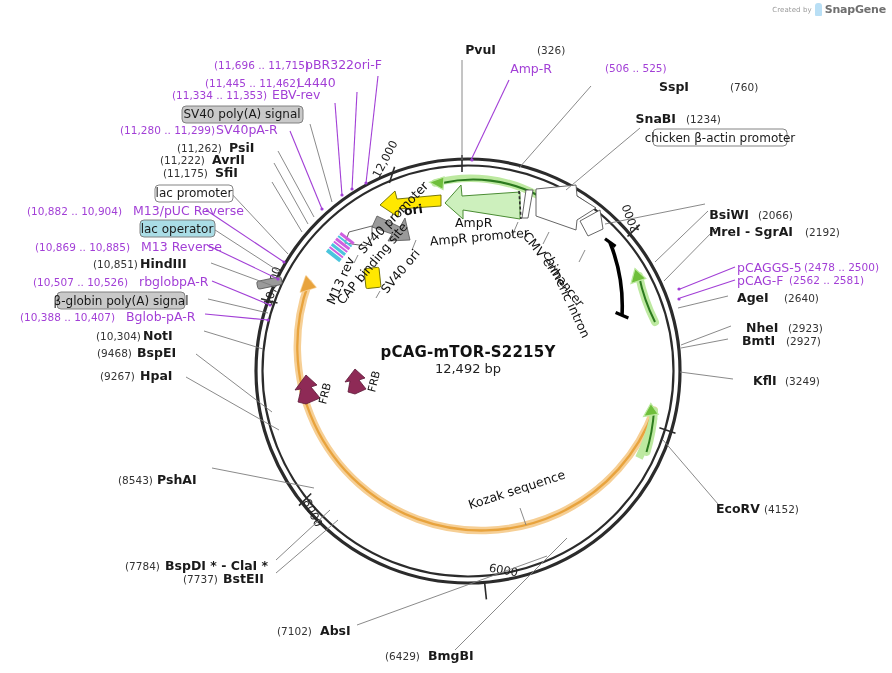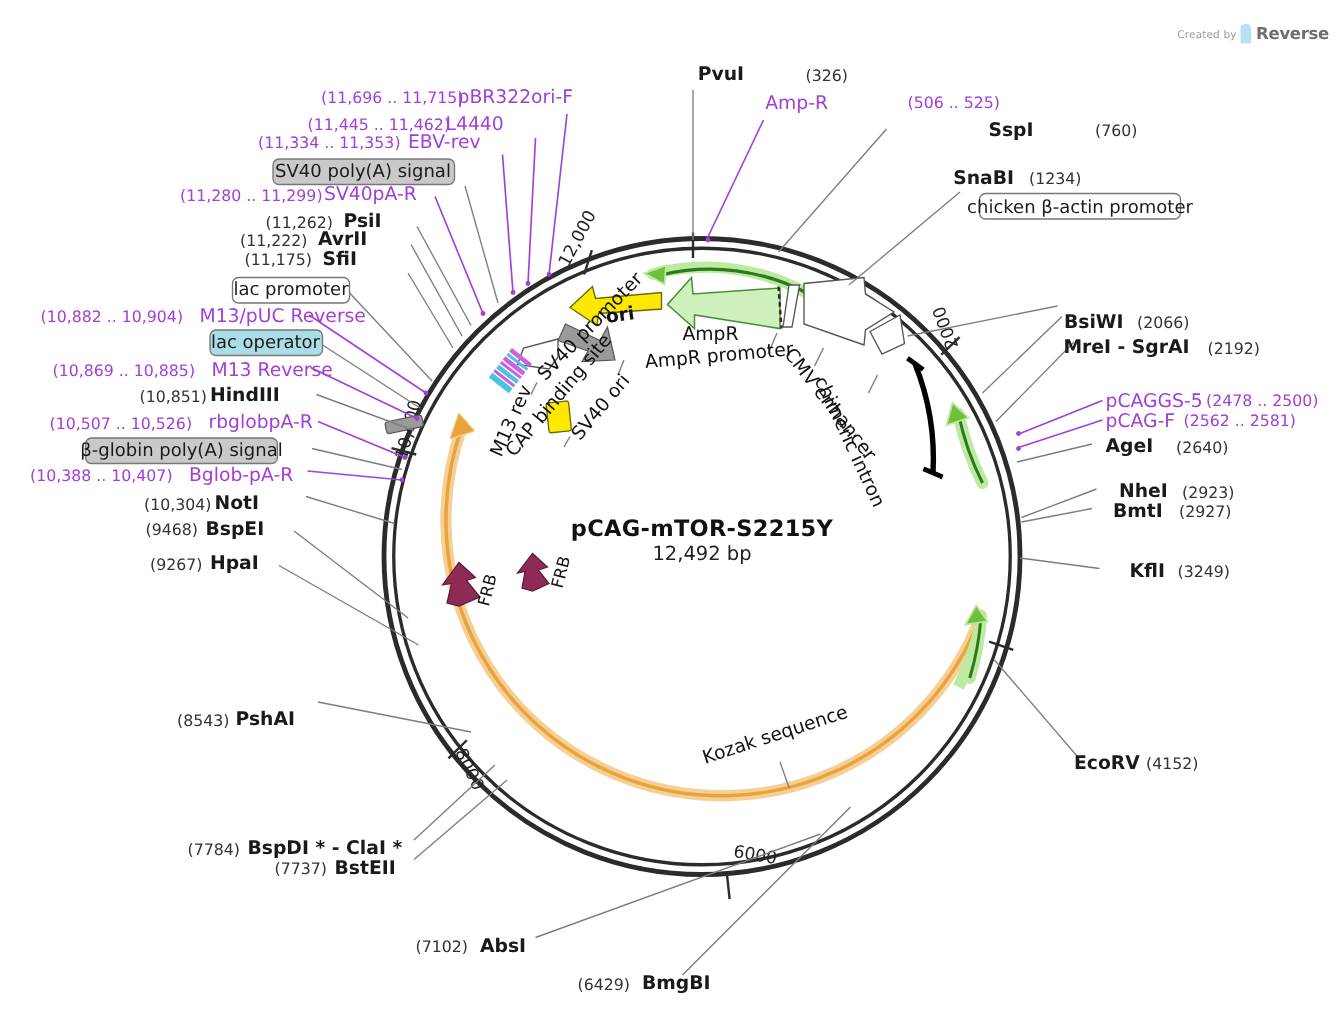--- a/index.html
+++ b/index.html
@@ -30,21 +30,21 @@
   .lead{stroke:#7d7d7d;stroke-width:0.9;fill:none;}
   .lead-p{stroke:#a23fd6;stroke-width:1.1;fill:none;}
   .backbone{fill:none;stroke:#2b2b2b;}
   .tick{stroke:#2b2b2b;stroke-width:1.6;}
 
   
   .boxlbl-rect{stroke:#777;stroke-width:0.9;}
 
   
   #credit{
-    position:absolute;right:6px;top:16px;
+    position:absolute;right:6px;top:3px;
     display:flex;align-items:center;gap:3px;
     font-family:"DejaVu Sans","Liberation Sans",sans-serif;
     user-select:none;
   }
   #credit .cb-txt{font-size:7px;color:#9a9a9a;letter-spacing:0.1px;}
   #credit .sg-txt{font-size:11px;color:#6f6f6f;font-weight:600;letter-spacing:-0.2px;}
   #credit .sg-mark{width:7px;height:13px;background:#b9dff5;border-radius:3px 3px 1px 1px;display:inline-block;}
 </style>
 </head>
 <body>
@@ -444,16 +444,16 @@
     <g>
       <text class="prim-pos  t" x="214" y="66" text-anchor="start">(11,696 .. 11,715)</text>
       <text class="prim-name t" x="305" y="65" text-anchor="start">pBR322ori-F</text>
     </g>
 
   </svg>
 
   <div id="credit">
     <span class="cb-txt">Created by</span>
     <span class="sg-mark"></span>
-    <span class="sg-txt">Reverse</span>
+    <span class="sg-txt">SnapGene</span>
   </div>
 
 </div>
 
 </body></html>

